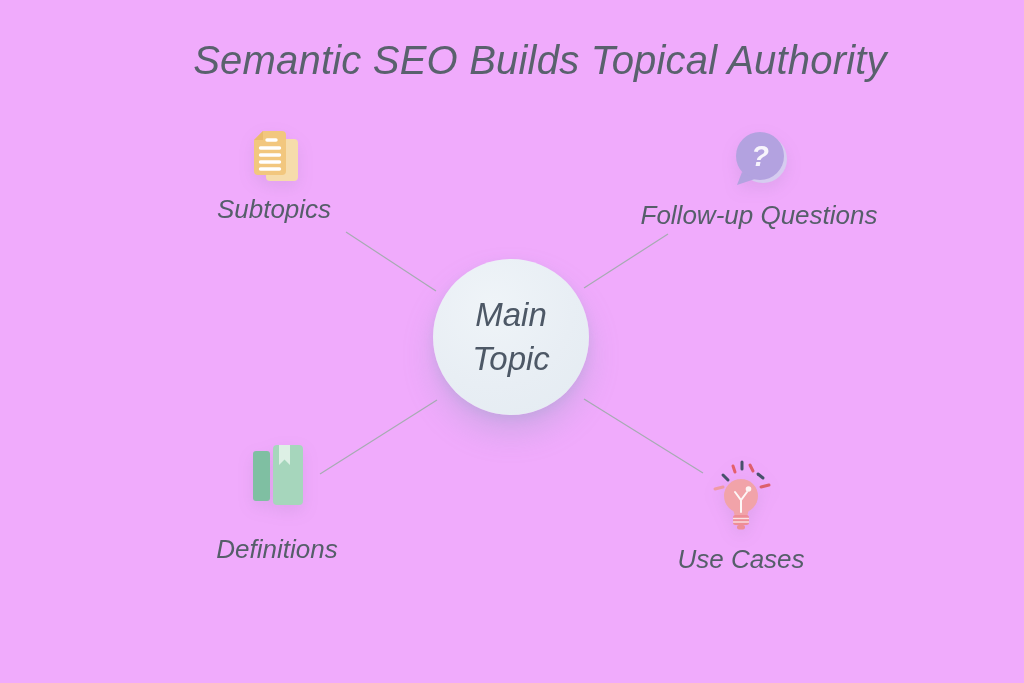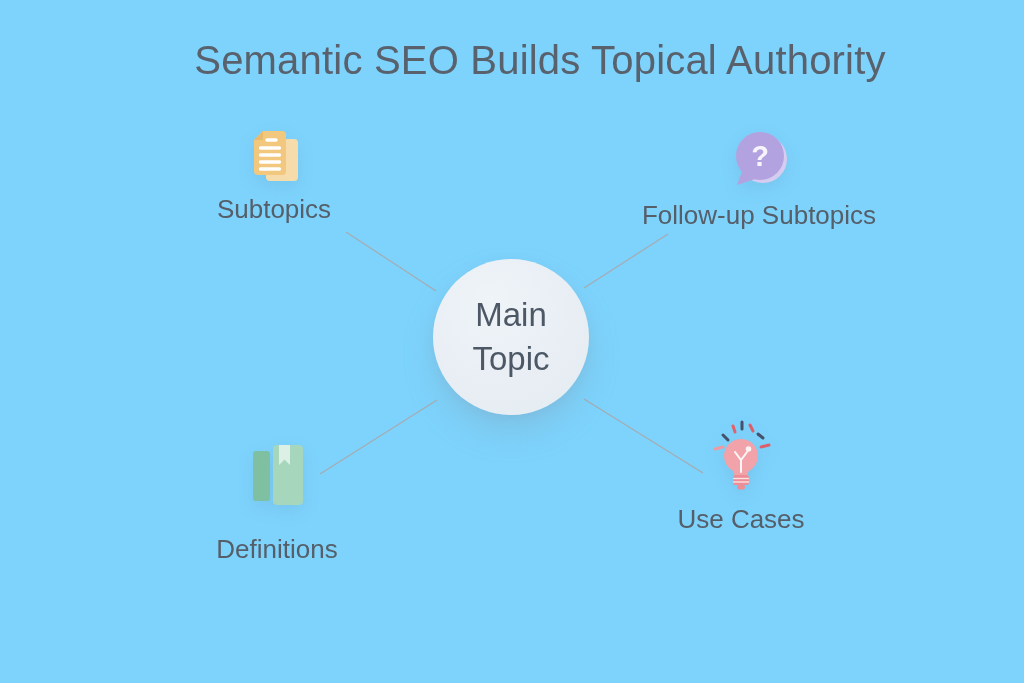--- a/index.html
+++ b/index.html
@@ -1,22 +1,23 @@
 <!DOCTYPE html>
 <html><head>
 <meta charset="utf-8">
 <style>
   html, body { margin: 0; padding: 0; background: #ffffff; }
   .canvas {
     position: relative;
     width: 1024px;
     height: 683px;
-    background: #7dd3fc;
+    background: #f0abfc;
     font-family: "Liberation Sans", sans-serif;
     overflow: hidden;
+    font-style: italic;
   }
   .title {
     position: absolute;
     top: 38px;
     left: 0;
     width: 100%;
     margin: 0;
     text-align: center;
     transform: translateX(28px);
     font-size: 40px;
@@ -69,21 +70,21 @@
     font-weight: 400;
     color: #555e69;
     white-space: nowrap;
   }
   .node-subtopics   { left: 124px; top: 127px; }
   .node-subtopics   .node-label { margin-top: 9px; }
   .node-questions   { left: 609px; top: 129px; }
   .node-questions   .node-label { margin-top: 13px; }
   .node-definitions { left: 127px; top: 443px; }
   .node-definitions .node-label { margin-top: 25px; }
-  .node-usecases    { left: 591px; top: 419px; }
+  .node-usecases    { left: 591px; top: 459px; }
   .node-usecases    .node-label { margin-top: 13px; }
 </style>
 </head>
 <body>
 
 <div class="canvas">
 
   <h1 class="title">Semantic SEO Builds Topical Authority</h1>
 
   <svg class="connectors" viewBox="0 0 1024 683">
@@ -117,21 +118,21 @@
 
   <div class="node node-questions">
     <span class="icon">
       <svg width="58" height="58" viewBox="0 0 58 58">
         <circle cx="33" cy="30" r="24" fill="#d6ccf0"></circle>
         <circle cx="30" cy="27" r="24" fill="#b3a2e0"></circle>
         <path d="M 12 43 L 7 56 L 25 50 Z" fill="#b3a2e0"></path>
         <text x="30" y="37" text-anchor="middle" font-family="Liberation Sans, sans-serif" font-size="29" font-weight="bold" fill="#f7f4fc">?</text>
       </svg>
     </span>
-    <span class="node-label">Follow-up Subtopics</span>
+    <span class="node-label">Follow-up Questions</span>
   </div>
 
   <div class="node node-definitions">
     <span class="icon">
       <svg width="56" height="66" viewBox="0 0 56 66">
         <rect x="4" y="8" width="17" height="50" rx="3" fill="#7fbfa2"></rect>
         <rect x="24" y="2" width="30" height="60" rx="4" fill="#a6d6bc"></rect>
         <polygon points="30,2 41,2 41,22 35.5,16.5 30,22" fill="#ddf0e5"></polygon>
       </svg>
     </span>

